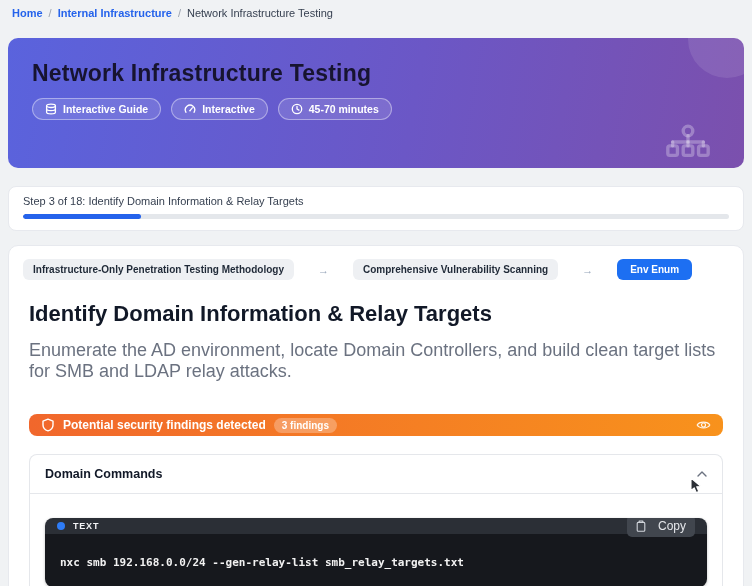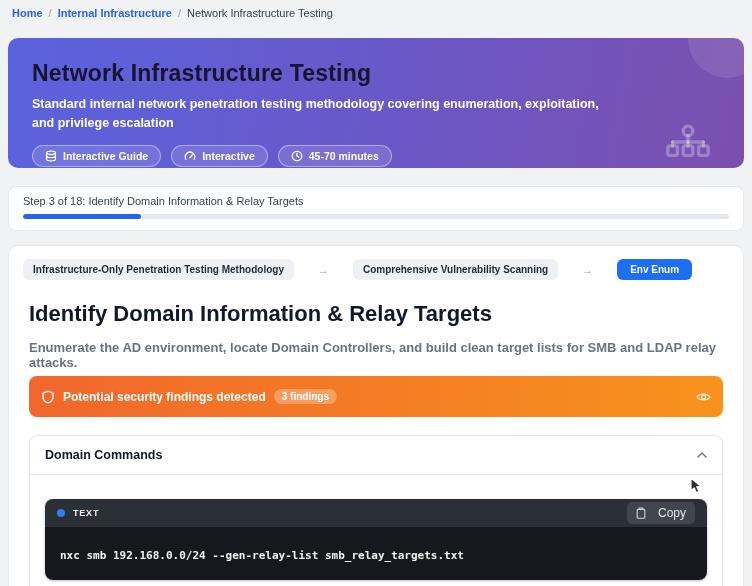--- a/index.html
+++ b/index.html
@@ -60,25 +60,25 @@
   .chip {
     background:#eef0f3; color:#1f2937; border-radius:6px; padding:5px 10px;
     font-size:10px; font-weight:700; white-space:nowrap; cursor:pointer;
   }
   .path-arrow { color:#94a3b8; font-size:11px; }
   .chip-active {
     background:#1d6ff2; color:#fff; border-radius:6px; padding:5px 13px;
     font-size:10px; font-weight:700; cursor:pointer;
   }
   .step-title { margin-top:20px; padding:0 8px; font-size:22px; font-weight:700; color:#111827; }
-  .step-desc { margin-top:13px; padding:0 8px; font-size:13px; color:#6b7280;font-weight:bold; }
+  .step-desc { margin-top:13px; padding:0 8px; font-size:18px; color:#6b7280; }
 
   
   .alert {
-    margin:6px 8px 0 8px; height:41px; border-radius:8px;
+    margin:32px 8px 0 8px; height:22px; border-radius:8px;
     background:linear-gradient(90deg,#f1672c 0%,#f8921c 100%);
     display:flex; align-items:center; padding:0 12px; gap:8px; color:#fff;
   }
   .alert-text { font-size:12px; font-weight:700; }
   .alert-badge {
     background:rgba(255,255,255,0.28); border-radius:999px; padding:2px 8px;
     font-size:10px; font-weight:700;
   }
   .alert-eye { margin-left:auto; display:flex; cursor:pointer; opacity:0.9; }
 
@@ -86,21 +86,21 @@
   .uc-card { margin:18px 8px 0 8px; border:1px solid #e5e7eb; border-radius:8px 8px 0 0; border-bottom:none; }
   .uc-header {
     display:flex; align-items:center; justify-content:space-between;
     padding:12px 15px; border-bottom:1px solid #e5e7eb; cursor:pointer;
   }
   .uc-title { font-size:12.5px; font-weight:700; color:#111827; }
   .uc-body { padding:24px 15px 0 15px; }
 
   .code-block { border-radius:8px; overflow:hidden; box-shadow:0 1px 3px rgba(0,0,0,0.25); }
   .code-header {
-    background:#2b2f36; display:flex; align-items:center; padding:6px 12px; height:28px;justify-content:space-between;
+    background:#2b2f36; display:flex; align-items:center; padding:6px 12px; height:16px;justify-content:space-between;
   }
   .code-dot { width:8px; height:8px; border-radius:50%; background:#2e7cf6; margin-right:8px; }
   .code-lang { font-size:9px; font-weight:700; letter-spacing:0.8px; color:#f3f4f6; }
   .copy-btn {
     margin-left:auto; display:flex; align-items:center; gap:12px;
     background:#41464e; border:none; border-radius:5px; padding:4px 9px;
     color:#e5e7eb; font-size:12px; font-family:"Liberation Sans", sans-serif; cursor:pointer;
   }
   .code-body { background:#16181d; padding:18px 15px 17px 15px; }
   .code-body code {
@@ -120,21 +120,20 @@
     <a>Home</a>
     <span class="sep">/</span>
     <a>Internal Infrastructure</a>
     <span class="sep">/</span>
     <span class="current">Network Infrastructure Testing</span>
   </div>
 
   <div class="hero">
     <div class="hero-circle"></div>
     <h1>Network Infrastructure Testing</h1>
-    <div class="subtitle">Standard internal network penetration testing methodology covering enumeration, exploitation, and privilege escalation</div>
     <div class="badge-row">
       <span class="badge">
         <span>
           <svg width="12" height="12" viewBox="0 0 12 12" fill="none" stroke="#fff" stroke-width="1.3" stroke-linecap="round">
             <ellipse cx="6" cy="2.8" rx="4.4" ry="1.7"></ellipse>
             <path d="M1.6 2.8 V9.2 C1.6 10.1 3.6 10.8 6 10.8 C8.4 10.8 10.4 10.1 10.4 9.2 V2.8"></path>
             <path d="M1.6 6 C1.6 6.9 3.6 7.6 6 7.6 C8.4 7.6 10.4 6.9 10.4 6"></path>
           </svg>
         </span>
         <span>Interactive Guide</span>

